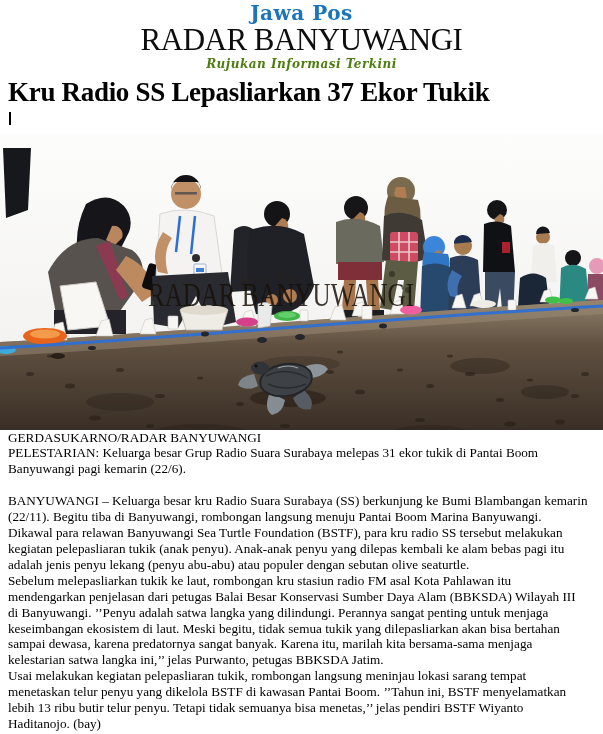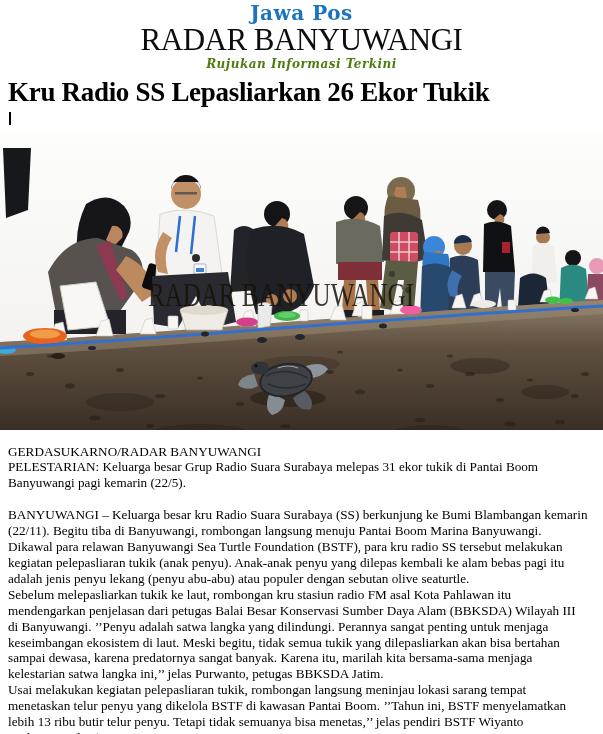--- a/index.html
+++ b/index.html
@@ -25,34 +25,34 @@
     margin:9px 8px 0 8px;line-height:1.02;
   }
   .dateline{font-size:13.5px;font-weight:bold;margin:4px 8px 0 8px;}
   .caret{display:inline-block;width:2px;height:13px;background:#000;
     vertical-align:-2px;margin-left:1px;}
   .photo-wrap{margin-top:7px;width:603px;height:296px;}
   .photo-wrap svg{display:block;}
   .credit,.caption,.body p{
     font-size:13.2px;line-height:15.9px;margin:0 10px 0 8px;max-width:580px;
   }
-  .credit{margin-top:14px;}
+  .credit{margin-top:0;}
   .caption{margin-bottom:16px;}
   .body p{margin-bottom:0;}
 </style>
 </head>
 <body>
 
 <header class="masthead">
   <div class="brand">Jawa Pos</div>
   <div class="mast-title">RADAR BANYUWANGI</div>
   <div class="tagline">Rujukan Informasi Terkini</div>
 </header>
 
-<h1 class="headline">Kru Radio SS Lepasliarkan 26 Ekor Tukik</h1>
+<h1 class="headline">Kru Radio SS Lepasliarkan 37 Ekor Tukik</h1>
 
 <div class="dateline"><span class="caret"></span></div>
 
 <div class="photo-wrap">
 <svg viewBox="0 0 603 296" width="603" height="296" aria-hidden="true">
   <defs>
     <linearGradient id="skyG" x1="0" y1="0" x2="0" y2="1">
       <stop offset="0" stop-color="#fdfdfc"></stop>
           <stop offset="1" stop-color="#efeeec"></stop>
     </linearGradient>
@@ -267,20 +267,20 @@
   </g>
 
   <g>
     <text x="240" y="148" font-family="DejaVu Serif, serif" font-style="italic" font-size="13" fill="#2a2118" opacity="0.6">Jawa Pos</text>
     <text x="148" y="172" font-family="Liberation Serif, serif" font-size="33" fill="#181109" opacity="0.85" textLength="266" lengthAdjust="spacingAndGlyphs">RADAR BANYUWANGI</text>
   </g>
 </svg>
 </div>
 
 <div class="credit">GERDASUKARNO/RADAR BANYUWANGI</div>
-<div class="caption">PELESTARIAN: Keluarga besar Grup Radio Suara Surabaya melepas 31 ekor tukik di Pantai Boom Banyuwangi pagi kemarin (22/5).</div>
+<div class="caption">PELESTARIAN: Keluarga besar Grup Radio Suara Surabaya melepas 31 ekor tukik di Pantai Boom Banyuwangi pagi kemarin (22/6).</div>
 
 <div class="body">
   <p>BANYUWANGI – Keluarga besar kru Radio Suara Surabaya (SS) berkunjung ke Bumi Blambangan kemarin (22/11). Begitu tiba di Banyuwangi, rombongan langsung menuju Pantai Boom Marina Banyuwangi.</p>
   <p>Dikawal para relawan Banyuwangi Sea Turtle Foundation (BSTF), para kru radio SS tersebut melakukan kegiatan pelepasliaran tukik (anak penyu). Anak-anak penyu yang dilepas kembali ke alam bebas pagi itu adalah jenis penyu lekang (penyu abu-abu) atau populer dengan sebutan olive seaturtle.</p>
   <p>Sebelum melepasliarkan tukik ke laut, rombongan kru stasiun radio FM asal Kota Pahlawan itu mendengarkan penjelasan dari petugas Balai Besar Konservasi Sumber Daya Alam (BBKSDA) Wilayah III di Banyuwangi. ’’Penyu adalah satwa langka yang dilindungi. Perannya sangat penting untuk menjaga keseimbangan ekosistem di laut. Meski begitu, tidak semua tukik yang dilepasliarkan akan bisa bertahan sampai dewasa, karena predatornya sangat banyak. Karena itu, marilah kita bersama-sama menjaga kelestarian satwa langka ini,’’ jelas Purwanto, petugas BBKSDA Jatim.</p>
   <p>Usai melakukan kegiatan pelepasliaran tukik, rombongan langsung meninjau lokasi sarang tempat menetaskan telur penyu yang dikelola BSTF di kawasan Pantai Boom. ’’Tahun ini, BSTF menyelamatkan lebih 13 ribu butir telur penyu. Tetapi tidak semuanya bisa menetas,’’ jelas pendiri BSTF Wiyanto Haditanojo. (bay)</p>
 </div>
 
 </body></html>

